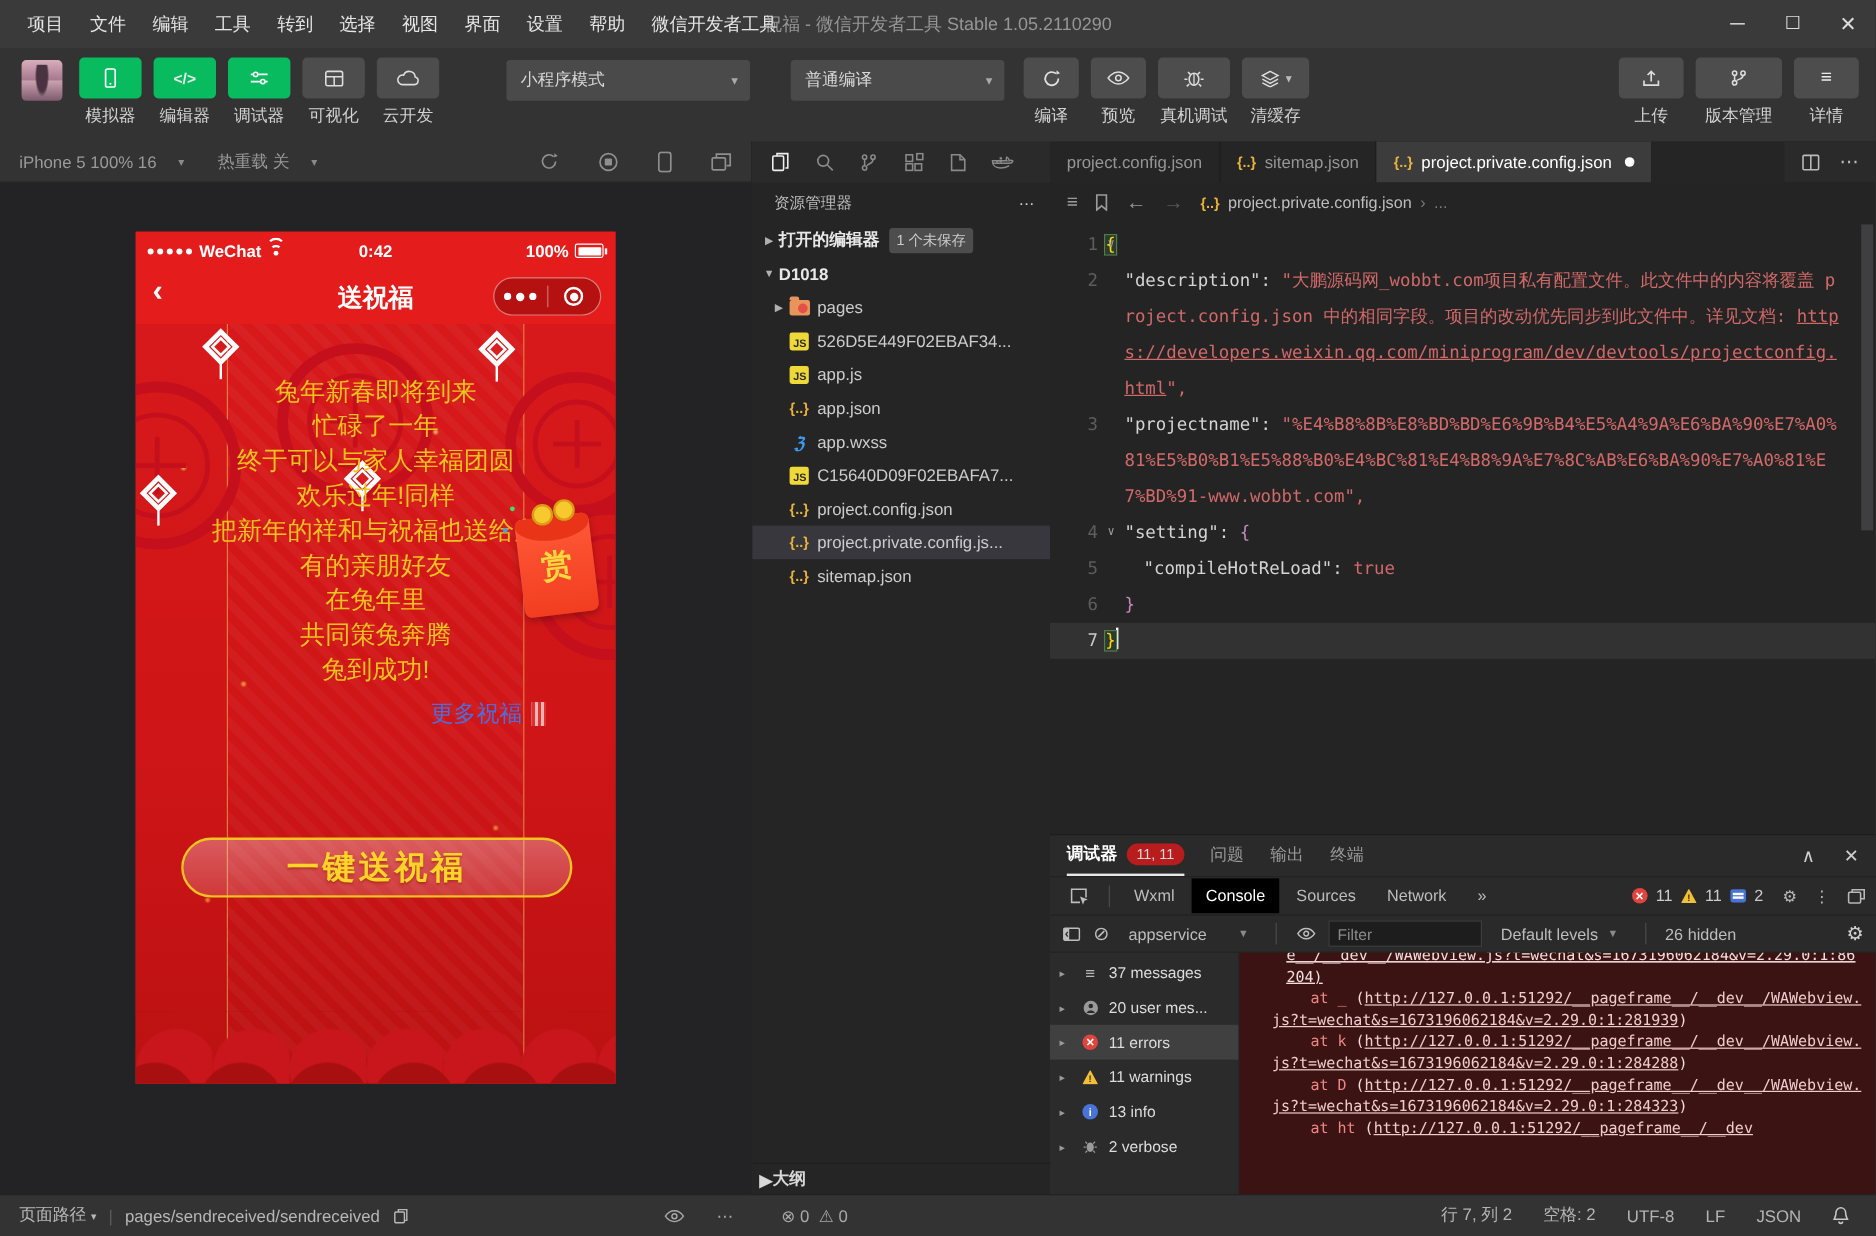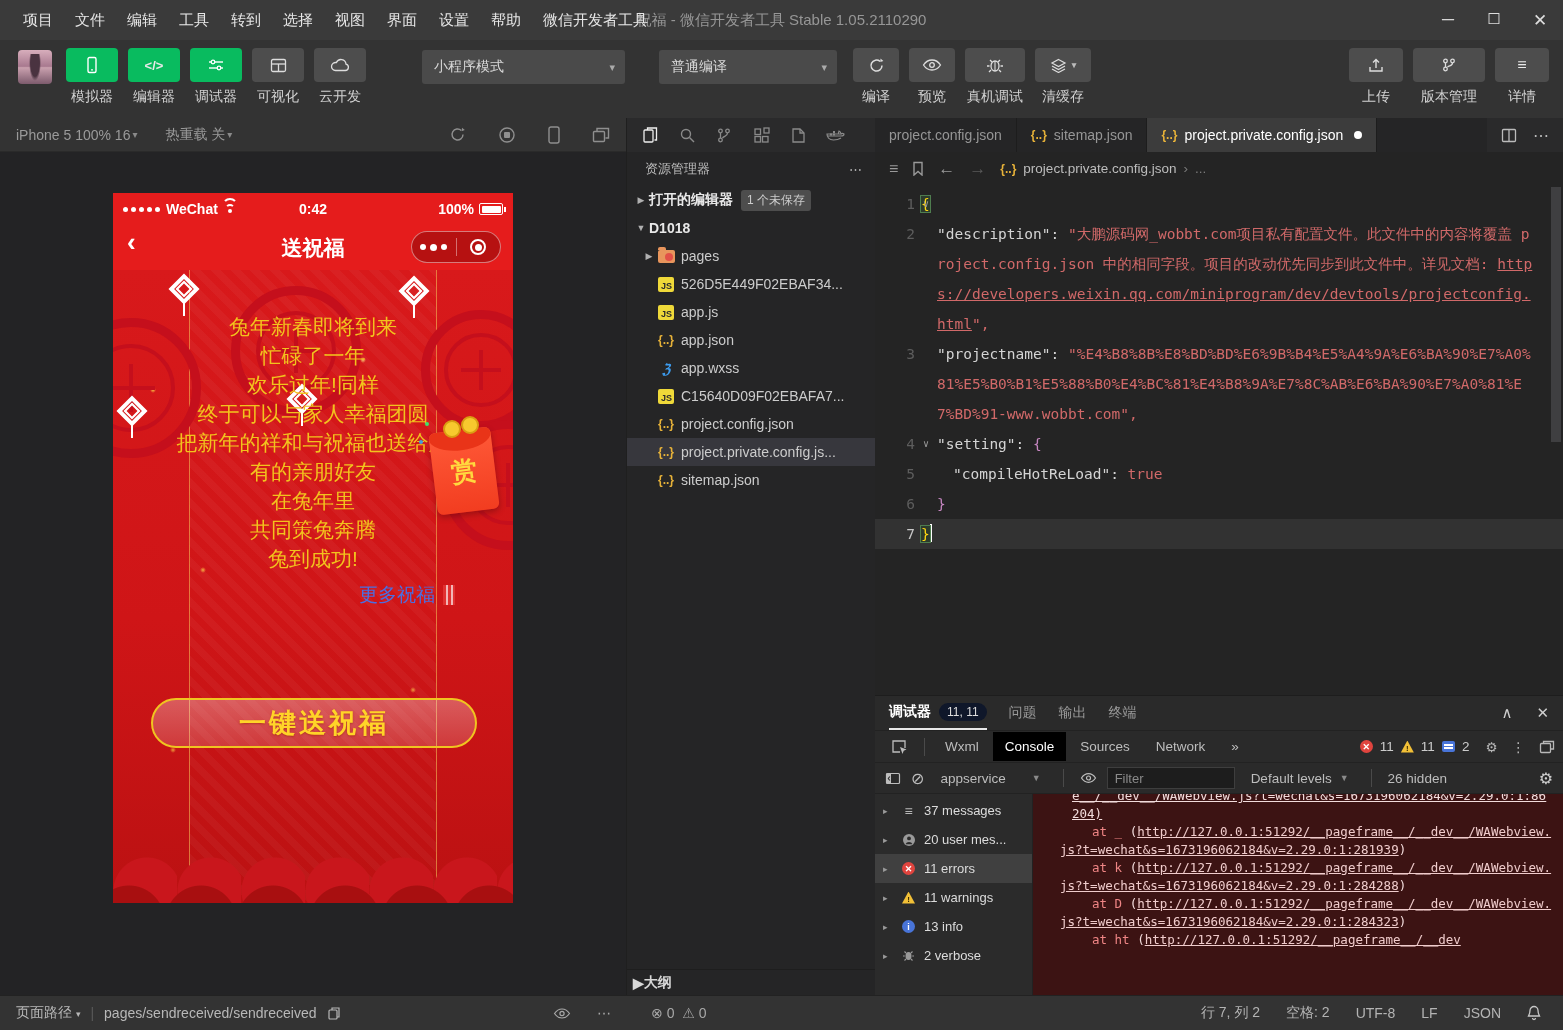--- a/index.html
+++ b/index.html
@@ -35,21 +35,21 @@
   .sel-mode { width:203px; margin-left:46px; }
   .sel-compile { width:178px; margin-left:26px; }
   .toolbar-right { margin-left:auto; display:flex; }
   svg.i { display:block; }
 
   
   .main { flex:1 1 auto; display:flex; min-height:0; }
   .sim-col { width:627px; flex:0 0 auto; display:flex; flex-direction:column; border-right:1px solid #1f1f1f; }
   .sim-toolbar { height:34px; background:#333; display:flex; align-items:center; color:#9a9a9a; font-size:14px;
     padding:0 16px; border-bottom:1px solid #2a2a2a; }
-  .sim-toolbar .sel { margin-right:28px; display:flex; align-items:center; gap:2px; }
+  .sim-toolbar .sel { margin-right:28px; display:flex; align-items:center; gap:18px; }
   .sim-toolbar .caret { font-size:10px; color:#8a8a8a; }
   .sim-icons { margin-left:auto; display:flex; gap:32px; align-items:center; color:#8f8f8f; }
   .sim-stage { flex:1; background:#232325; position:relative; }
 
   
   .phone { position:absolute; left:113px; top:41px; width:400px; height:710px; background:#d8191b; overflow:hidden; }
   .p-status { height:32px; background:#e51c1c; color:#fff; display:flex; align-items:center; padding:0 10px; font-size:14px; }
   .sig-dots { display:flex; gap:3px; margin-right:6px; }
   .sig-dots i { width:5px; height:5px; border-radius:50%; background:#fff; }
   .p-carrier { font-weight:700; font-size:14px; }
@@ -184,21 +184,21 @@
   .bracket-box { outline:1px solid #4f7d4f; background:#2c3b2c; }
   .cursor { display:inline-block; width:2px; height:18px; background:#fff; vertical-align:-3px; }
   .code-scroll { position:absolute; right:1px; top:0; width:12px; height:100%; }
   .code-scroll i { position:absolute; left:1px; width:10px; top:2px; height:255px; background:#3f3f41; }
 
   
   .debugger { height:300px; flex:0 0 auto; display:flex; flex-direction:column; background:#2a2a2a; border-top:1px solid #1d1d1d; }
   .dbg-head { height:34px; display:flex; align-items:center; padding:0 14px; gap:22px; color:#9a9a9a; font-size:14px; flex:0 0 auto; }
   .dbg-tab { display:flex; align-items:center; gap:8px; height:100%; }
   .dbg-tab.active { color:#fff; font-weight:700; border-bottom:2px solid #e8e8e8; }
-  .dbg-badge { background:#0f172a; color:#ddd; font-size:12px; font-weight:400; border-radius:9px; padding:2px 8px; }
+  .dbg-badge { background:#b91c1c; color:#ddd; font-size:12px; font-weight:400; border-radius:9px; padding:2px 8px; }
   .dbg-head .right { margin-left:auto; display:flex; gap:24px; color:#cfcfcf; font-size:15px; }
   .devtools { height:33px; display:flex; align-items:center; color:#bdbdbd; font-size:13.5px; border-top:1px solid #222;
     border-bottom:1px solid #222; padding:0 8px; gap:2px; flex:0 0 auto; }
   .dt-tab { padding:7px 12px; }
   .dt-tab.active { background:#000; color:#fff; }
   .dt-sep { width:1px; height:18px; background:#4a4a4a; margin:0 6px; }
   .dt-counts { margin-left:auto; display:flex; align-items:center; gap:7px; color:#ccc; }
   .err-ic { width:13px; height:13px; border-radius:50%; background:#e0443e; color:#fff; font-size:9px; font-weight:700;
     display:flex; align-items:center; justify-content:center; }
   .warn-ic { width:13px; height:12px; background:#f2c037; clip-path:polygon(50% 0,100% 100%,0 100%); color:#3a2b00;
@@ -504,22 +504,22 @@
             <div class="knot" style="left:8px; top:130px;">
                 <i></i>
               </div>
             <div class="knot" style="right:88px; top:10px;">
                 <i></i>
               </div>
 
             <div class="greeting">
               <div>兔年新春即将到来</div>
               <div>忙碌了一年</div>
+              <div>终于可以与家人幸福团圆</div>
               <div>欢乐过年!同样</div>
-              <div>终于可以与家人幸福团圆</div>
               <div>把新年的祥和与祝福也送给所</div>
               <div>有的亲朋好友</div>
               <div>在兔年里</div>
               <div>共同策兔奔腾</div>
               <div>兔到成功!</div>
             </div>
 
             <div class="coin" style="right:52px; top:150px;"></div>
             <div class="coin" style="right:34px; top:146px;"></div>
             <div class="confetti" style="right:84px; top:152px; background:#3fe06b;"></div>

